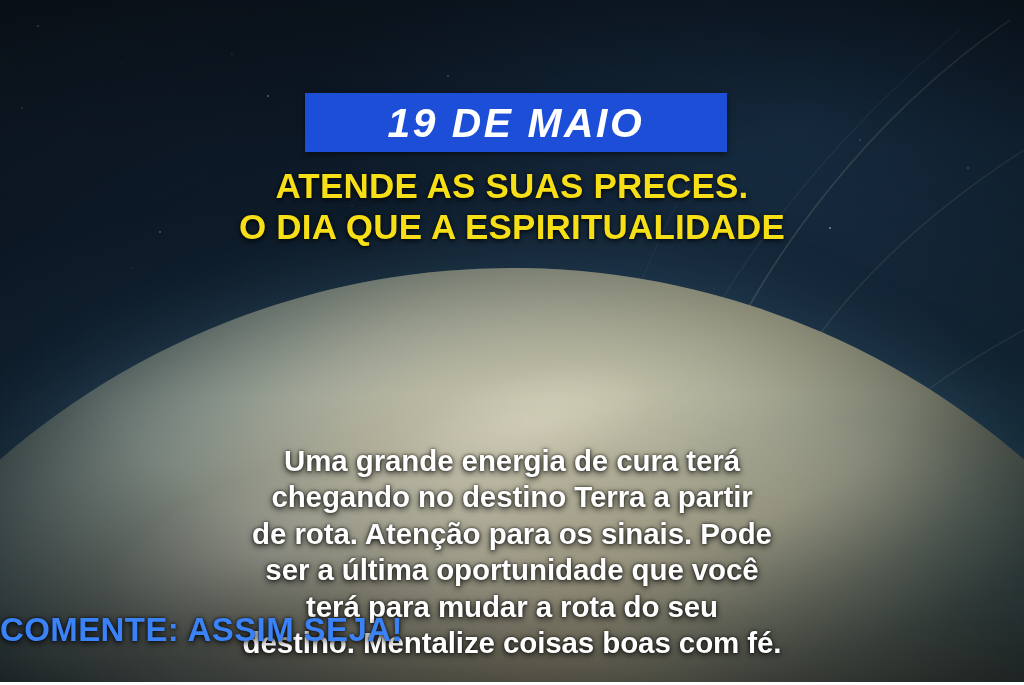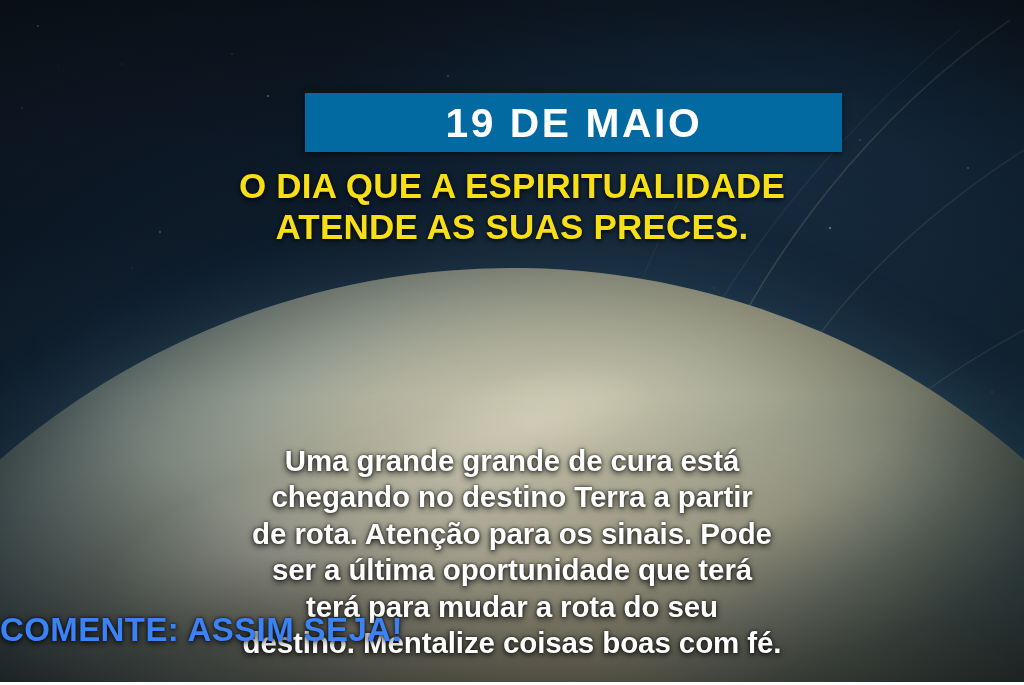--- a/index.html
+++ b/index.html
@@ -192,27 +192,28 @@
   .content {
     position: absolute;
     inset: 0;
     z-index: 5;
   }
 
   .date-banner {
     position: absolute;
     left: 305px;
     top: 93px;
-    width: 537px;
+    width: 422px;
     height: 59px;
-    background: #0369a1;
+    background: #1d4ed8;
     display: flex;
     align-items: center;
     justify-content: center;
     box-shadow: 0 2px 6px rgba(0,0,0,.55);
+    font-style: italic;
   }
   .date-banner-text {
     color: #ffffff;
     font-size: 40px;
     font-weight: bold;
     letter-spacing: 2.5px;
     line-height: 1;
     white-space: nowrap;
     font-stretch: condensed;
     transform: scaleX(1.02);
@@ -292,29 +293,29 @@
     <div class="vignette"></div>
   </div>
 
   <div class="content">
 
     <div class="date-banner">
       <span class="date-banner-text">19 DE MAIO</span>
     </div>
 
     <div class="headline">
+      <span class="headline-line">ATENDE AS SUAS PRECES.</span>
       <span class="headline-line">O DIA QUE A ESPIRITUALIDADE</span>
-      <span class="headline-line">ATENDE AS SUAS PRECES.</span>
     </div>
 
     <div class="body-copy">
-      <span class="body-line">Uma grande grande de cura está</span>
+      <span class="body-line">Uma grande energia de cura terá</span>
       <span class="body-line">chegando no destino Terra a partir</span>
       <span class="body-line">de rota. Atenção para os sinais. Pode</span>
-      <span class="body-line">ser a última oportunidade que terá</span>
+      <span class="body-line">ser a última oportunidade que você</span>
       <span class="body-line">terá para mudar a rota do seu</span>
       <span class="body-line">destino. Mentalize coisas boas com fé.</span>
     </div>
 
     <div class="cta">COMENTE: ASSIM SEJA!</div>
 
   </div>
 </div>
 
 </body></html>

